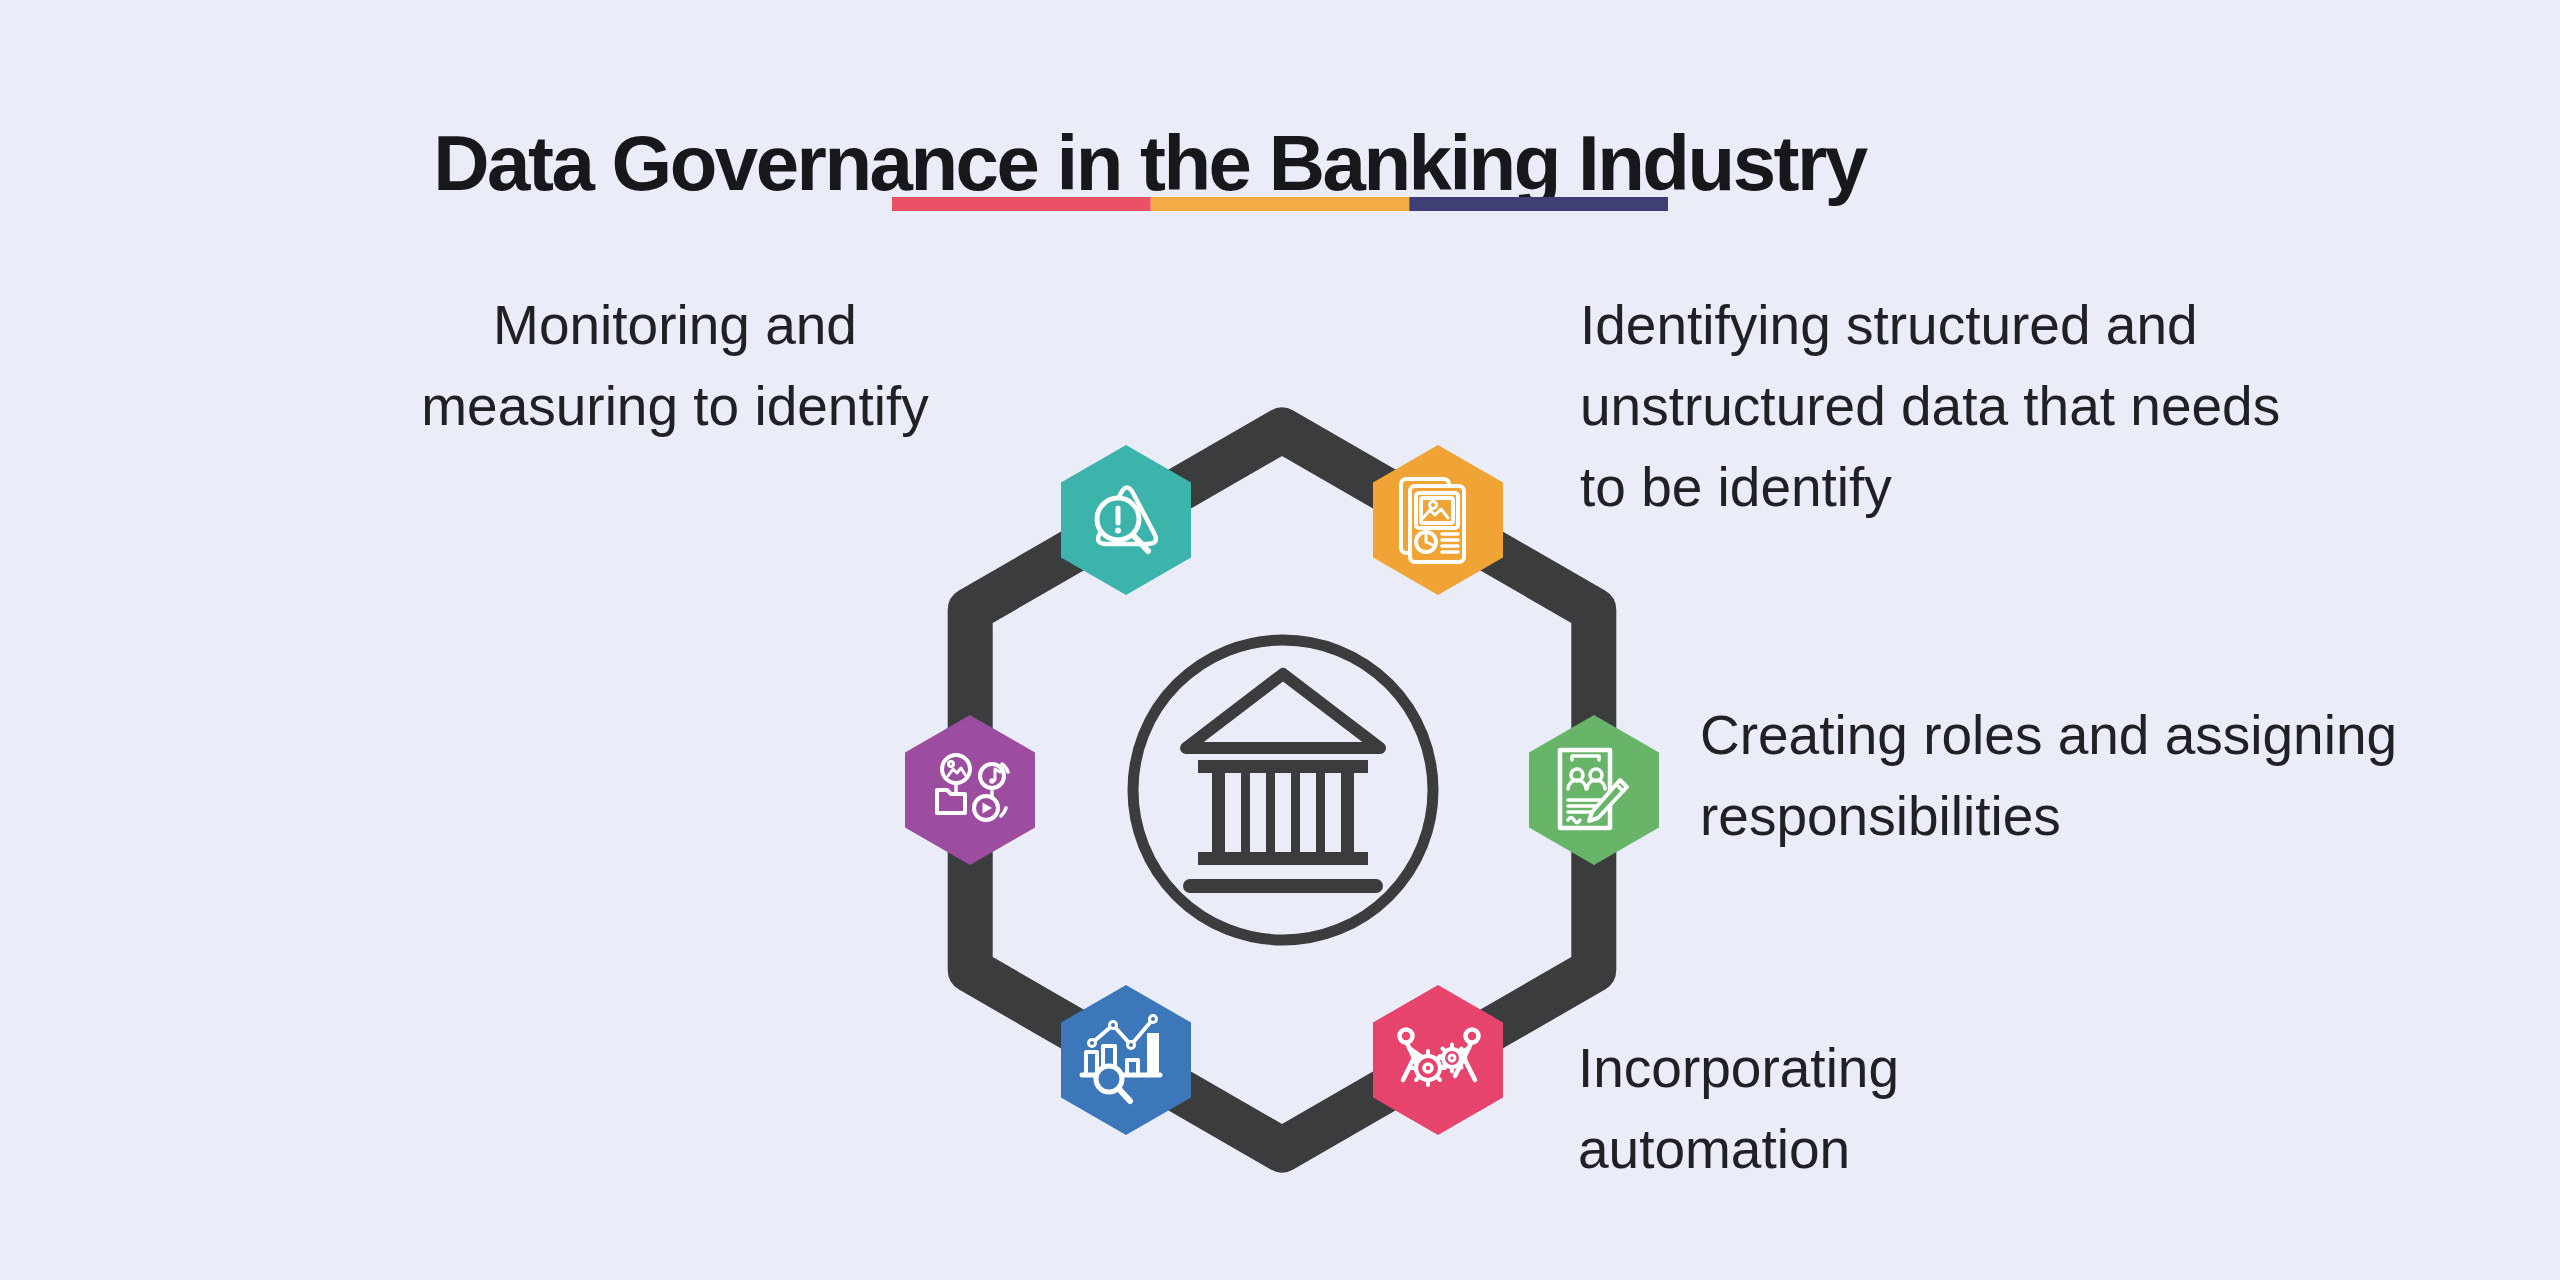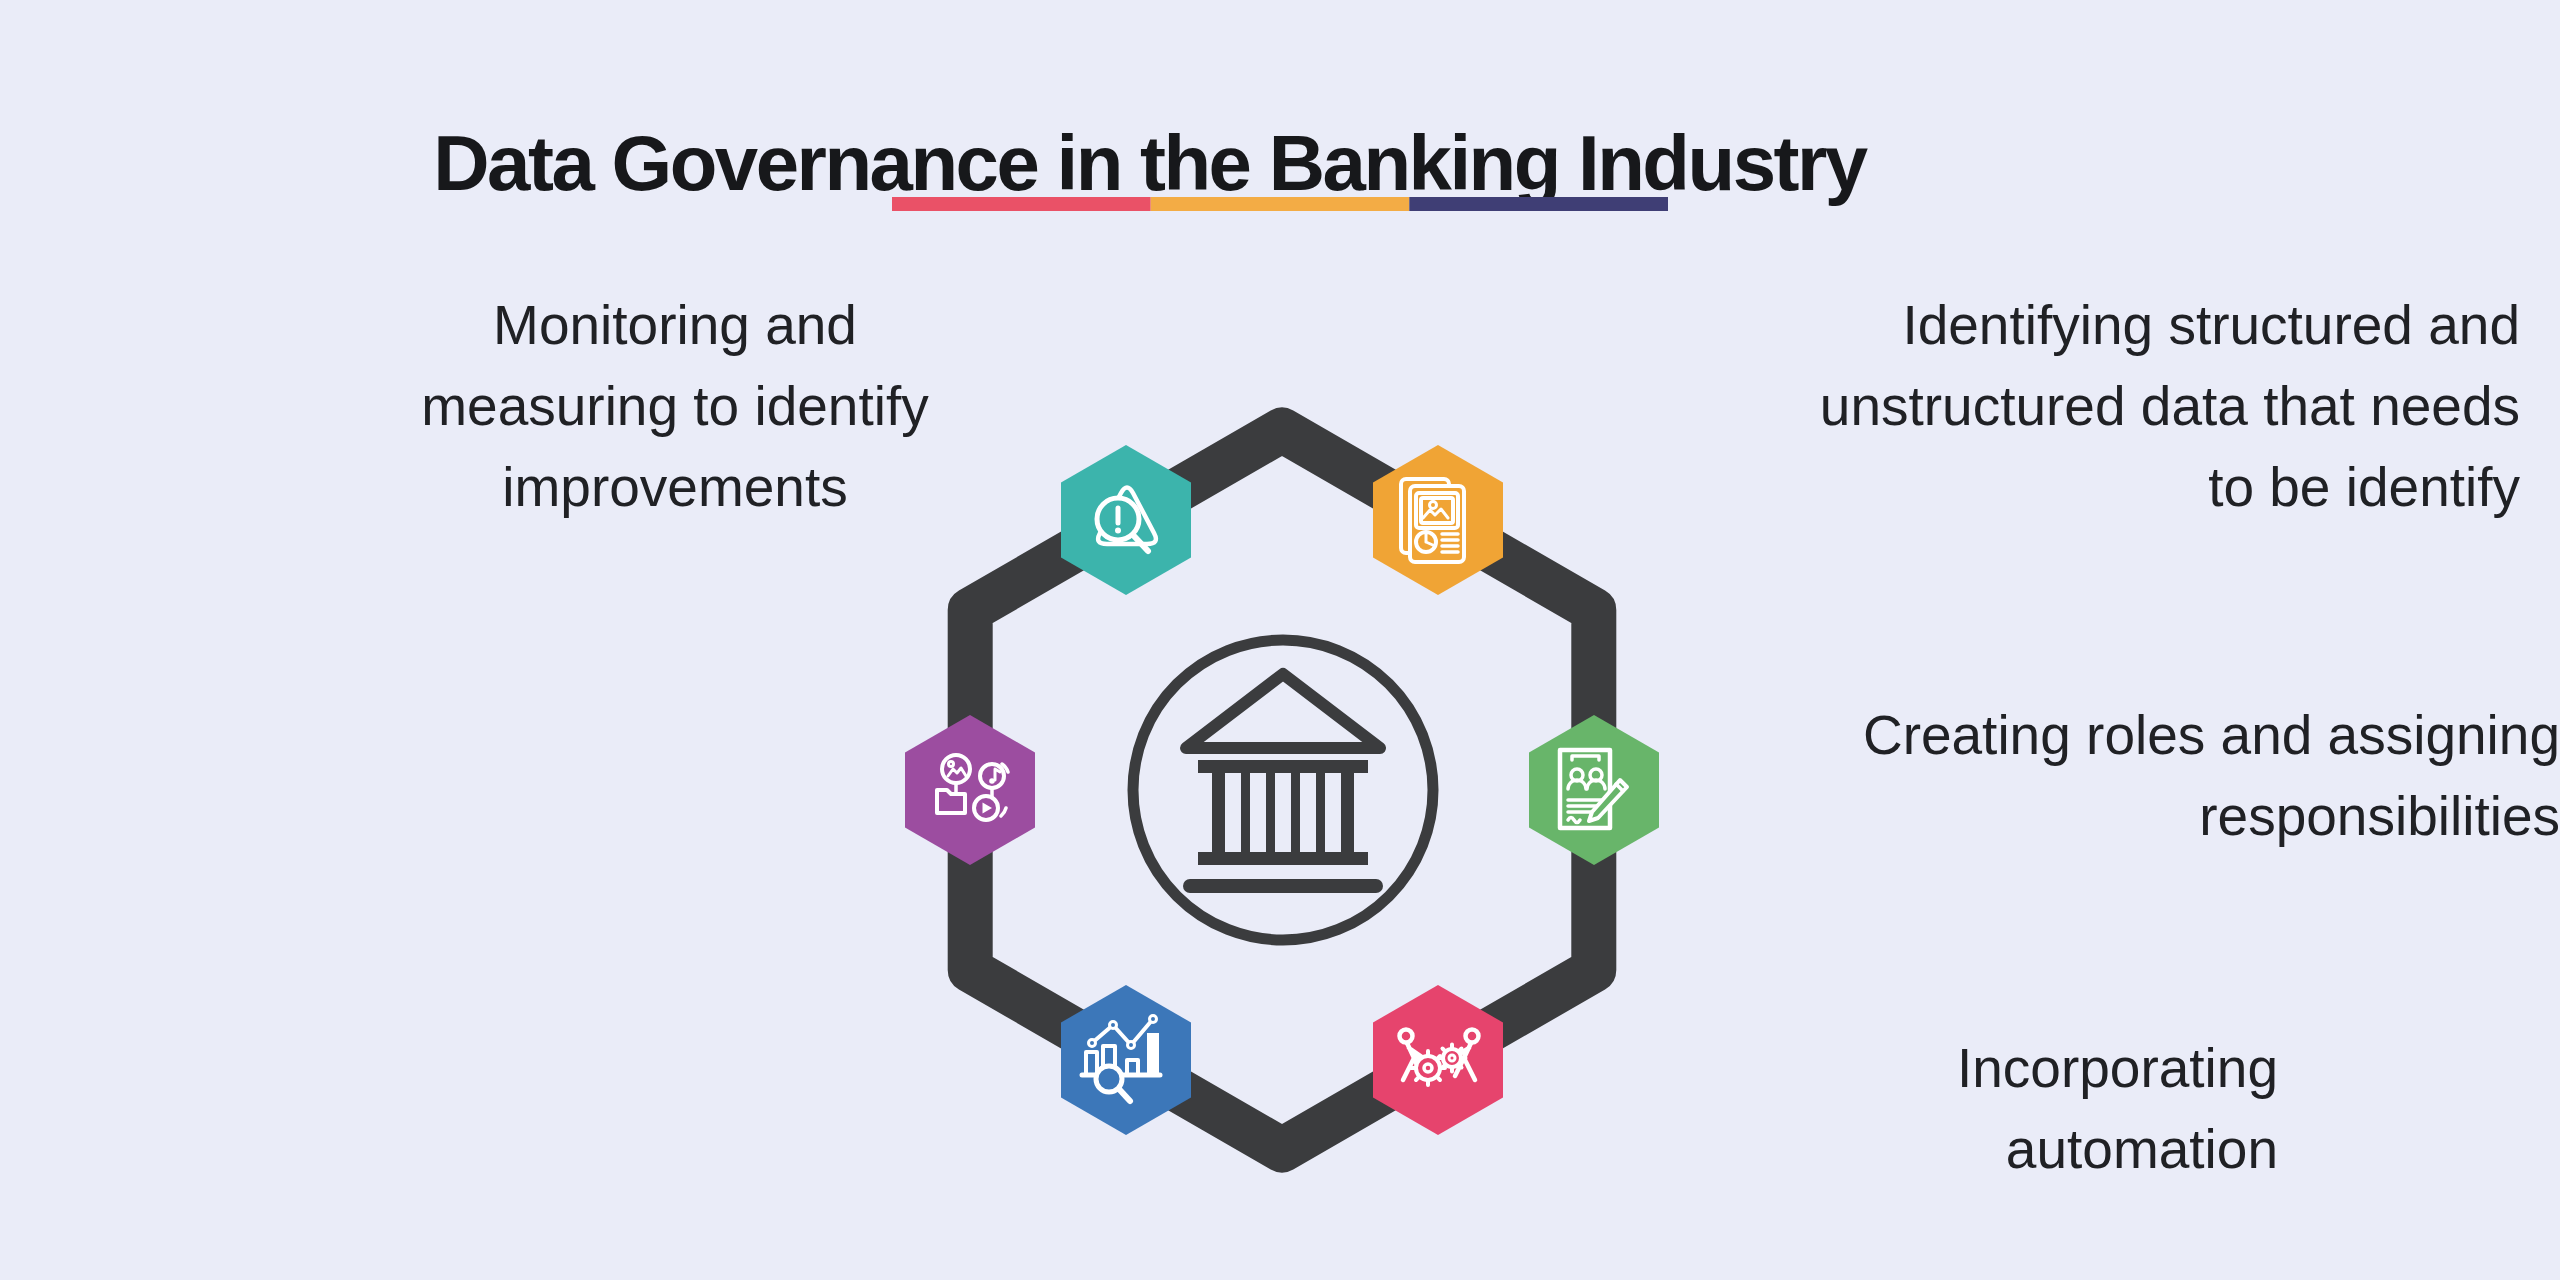--- a/index.html
+++ b/index.html
@@ -8,21 +8,21 @@
   .title {
     position:absolute; left:0; top:68px; width:2299px;
     text-align:center; font-size:78px; line-height:86px; font-weight:bold;
     letter-spacing:-2.5px; color:#17181b;
   }
   .accent-bar { position:absolute; left:892px; top:197px; }
   .diagram { position:absolute; left:0; top:0; }
   .label { position:absolute; font-size:55px; line-height:81px; color:#202125; }
   .label div { white-space:nowrap; }
   .align-r { text-align:center; }
-  .align-l { text-align:right; }
+  .align-l { text-align:left; }
   #label-monitoring  { left:345px;  top:285px;  width:660px; }
   #label-identifying { left:1580px; top:285px;  width:940px; }
   #label-tagging     { left:345px;  top:700px;  width:530px; }
   #label-roles       { left:1668px; top:695px;  width:860px;margin-left:32px; }
   #label-metrics     { left:345px;  top:1003px; width:660px; }
   #label-automation  { left:1578px; top:1028px; width:700px; }
 </style>
 </head>
 <body>
 
@@ -145,21 +145,20 @@
         <circle cx="14" cy="-2" r="9" stroke-width="4" fill="#e6446d"></circle>
         <path d="M 23.5 -2 H 27.5 M 20.7 4.7 L 23.5 7.5 M 14 7.5 V 11.5 M 7.3 4.7 L 4.5 7.5 M 4.5 -2 H 0.5 M 7.3 -8.7 L 4.5 -11.5 M 14 -11.5 V -15.5 M 20.7 -8.7 L 23.5 -11.5" stroke-width="4"></path>
         <circle cx="14" cy="-2" r="3" stroke-width="3"></circle>
       </g>
     </g>
   </svg>
 
   <div class="label align-r" id="label-monitoring">
     <div>Monitoring and</div>
     <div>measuring to identify</div>
-    <div>improvements</div>
   </div>
 
   <div class="label align-l" id="label-identifying">
     <div>Identifying structured and</div>
     <div>unstructured data that needs</div>
     <div>to be identify</div>
   </div>
 
 
   <div class="label align-l" id="label-roles">

